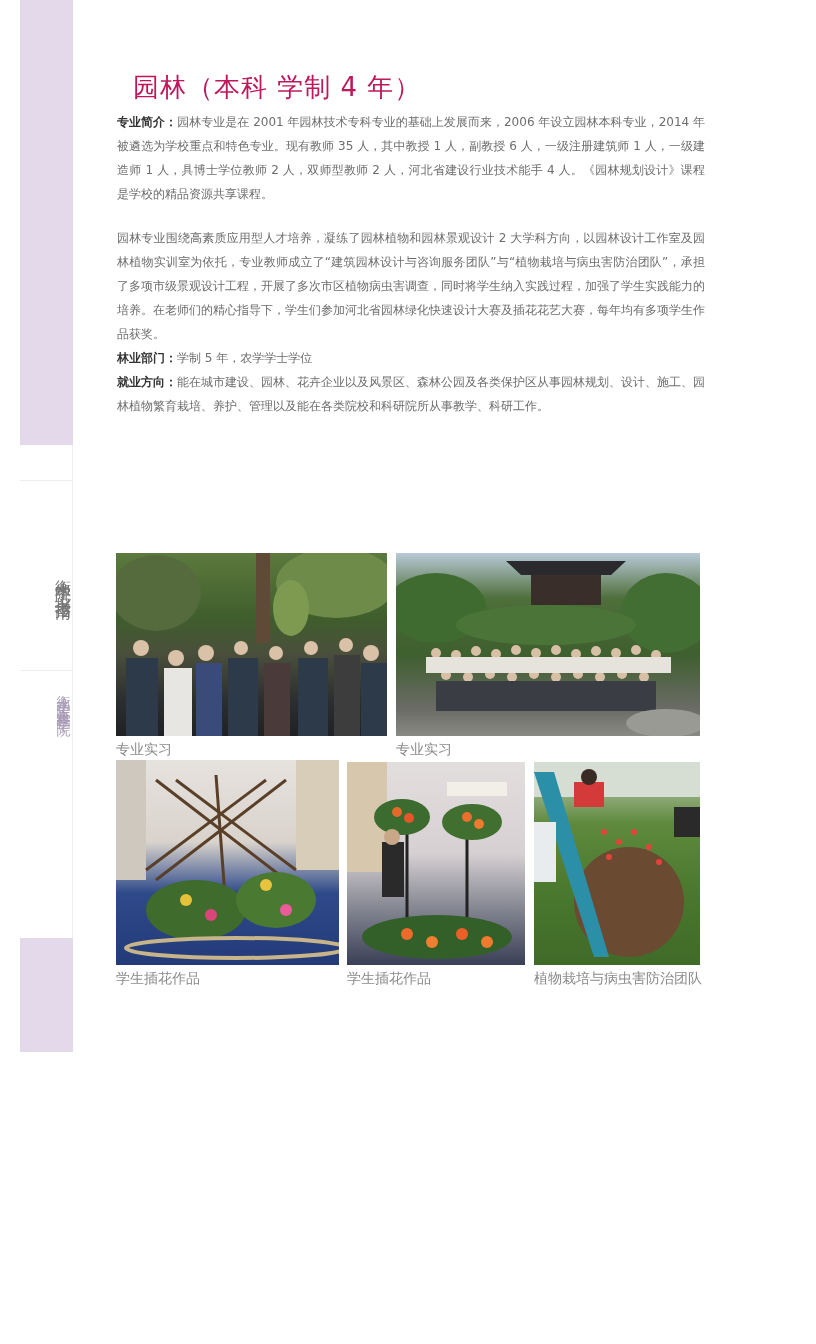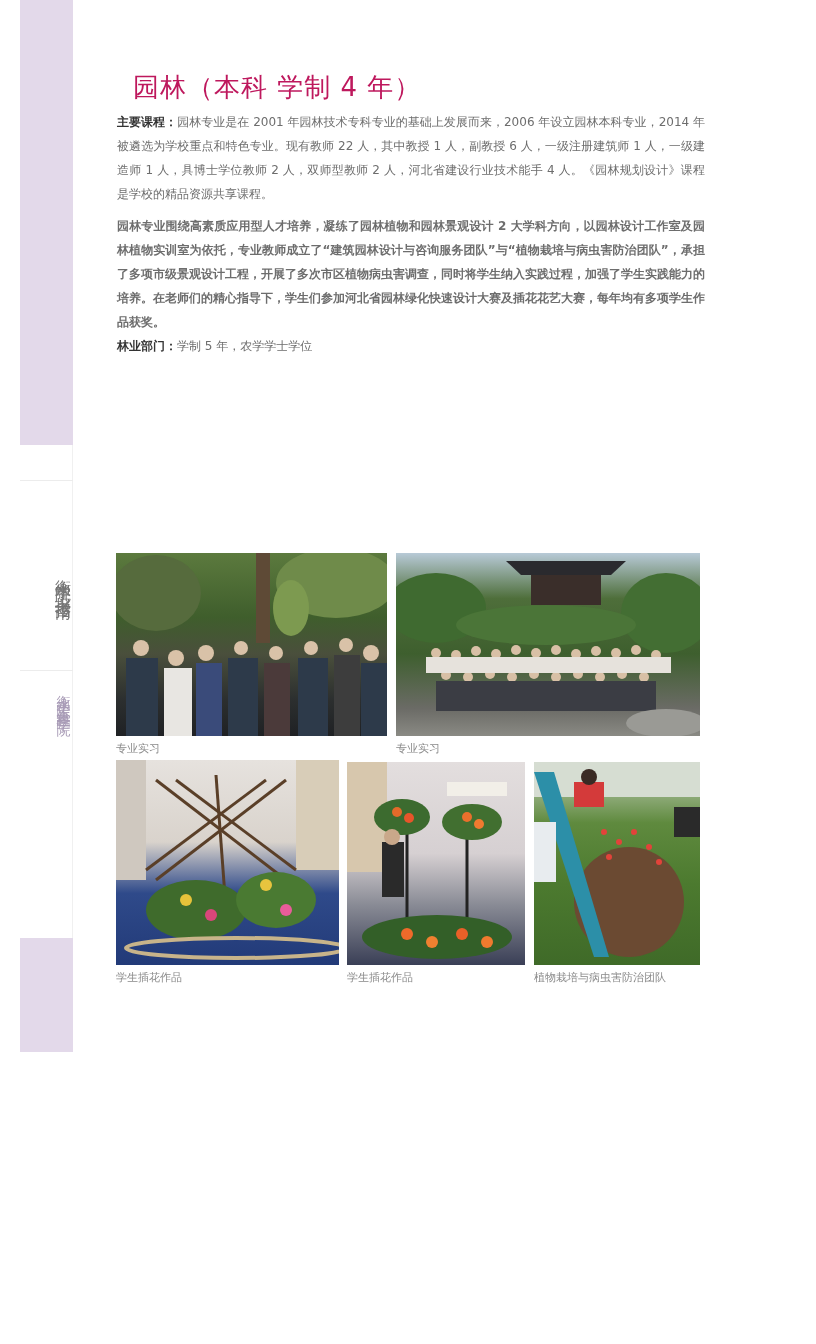--- a/index.html
+++ b/index.html
@@ -11,44 +11,45 @@
   .side-line { position:absolute; left:20px; width:53px; height:1px; background:#ececec; }
   .side-bot { position:absolute; left:20px; top:938px; width:53px; height:114px; background:#e3d9ea; }
   .vtext { position:absolute; left:20px; width:53px; text-align:center; writing-mode:vertical-rl;
            text-orientation:upright; letter-spacing:2px; }
   .vtext.guide { top:495px; font-size:16px; color:#757575; height:170px; }
   .vtext.guide span.gap { display:inline-block; height:10px; }
   .vtext.college { top:684px; font-size:14px; color:#a89bb6; letter-spacing:3px; }
   .title { position:absolute; left:133px; top:62px; font-size:26px; color:#be185d; letter-spacing:1px;margin-top:8px; }
   .content { position:absolute; left:117px; top:110px; width:588px; font-size:12px; line-height:24px; color:#6d6d6d; }
   .content p { margin:0; text-align:justify; }
-  .content p.gapTop { margin-top:8px;font-weight:bold; }
+  .content p.gapTop { margin-top:20px; }
   .content b { color:#333; font-weight:bold; }
   .photo { position:absolute; overflow:hidden; }
-  .cap { position:absolute; font-size:11px; color:#8a8a8a; }
+  .cap { position:absolute; font-size:14px; color:#8a8a8a; }
 </style>
 </head>
 <body>
 
 <div class="side-top"></div>
 <div class="side-mid"></div>
 <div class="side-line" style="top:480px"></div>
 <div class="side-line" style="top:670px"></div>
 <div class="vtext guide">
   <span>衡水学院</span><span class="gap"></span><span>报考指南</span>
 </div>
 <div class="vtext college">衡水学院生命科学学院</div>
 <div class="side-bot"></div>
 
 <div class="title">园林（本科  学制 4 年）</div>
 
 <div class="content">
-  <p><b>主要课程：</b><span>园林专业是在 2001 年园林技术专科专业的基础上发展而来，2006 年设立园林本科专业，2014 年被遴选为学校重点和特色专业。现有教师 22 人，其中教授 1 人，副教授 6 人，一级注册建筑师 1 人，一级建造师 1 人，具博士学位教师 2 人，双师型教师 2 人，河北省建设行业技术能手 4 人。《园林规划设计》课程是学校的精品资源共享课程。</span></p>
+  <p><b>专业简介：</b><span>园林专业是在 2001 年园林技术专科专业的基础上发展而来，2006 年设立园林本科专业，2014 年被遴选为学校重点和特色专业。现有教师 35 人，其中教授 1 人，副教授 6 人，一级注册建筑师 1 人，一级建造师 1 人，具博士学位教师 2 人，双师型教师 2 人，河北省建设行业技术能手 4 人。《园林规划设计》课程是学校的精品资源共享课程。</span></p>
   <p class="gapTop">园林专业围绕高素质应用型人才培养，凝练了园林植物和园林景观设计 2 大学科方向，以园林设计工作室及园林植物实训室为依托，专业教师成立了“建筑园林设计与咨询服务团队”与“植物栽培与病虫害防治团队”，承担了多项市级景观设计工程，开展了多次市区植物病虫害调查，同时将学生纳入实践过程，加强了学生实践能力的培养。在老师们的精心指导下，学生们参加河北省园林绿化快速设计大赛及插花花艺大赛，每年均有多项学生作品获奖。</p>
   <p><b>林业部门：</b><span>学制 5 年，农学学士学位</span></p>
+  <p><b>就业方向：</b><span>能在城市建设、园林、花卉企业以及风景区、森林公园及各类保护区从事园林规划、设计、施工、园林植物繁育栽培、养护、管理以及能在各类院校和科研院所从事教学、科研工作。</span></p>
 </div>
 
 <div class="photo" style="left:116px;top:553px;width:271px;height:183px;background:linear-gradient(180deg,#5c7a3e 0%,#3f5e2c 35%,#4a4f3c 55%,#2c2f2f 80%,#1f2124 100%);">
   <svg width="271" height="183" viewBox="0 0 271 183">
     <rect x="140" y="0" width="14" height="90" fill="#5e4a36"></rect>
     <ellipse cx="40" cy="40" rx="45" ry="38" fill="#566b3d"></ellipse>
     <ellipse cx="220" cy="30" rx="60" ry="35" fill="#6f8b4a"></ellipse>
     <ellipse cx="175" cy="55" rx="18" ry="28" fill="#7d9a50"></ellipse>
     <g fill="#d9c2a8">
       <circle cx="25" cy="95" r="8"></circle>

